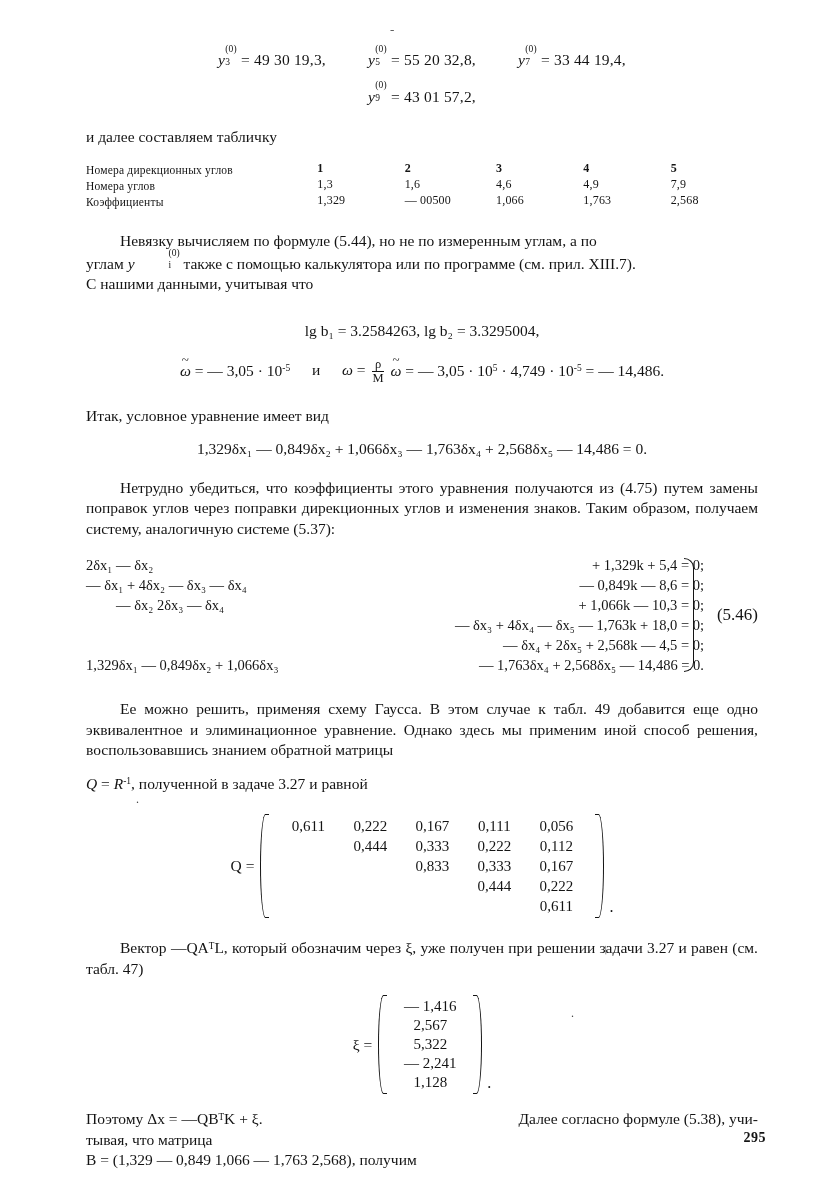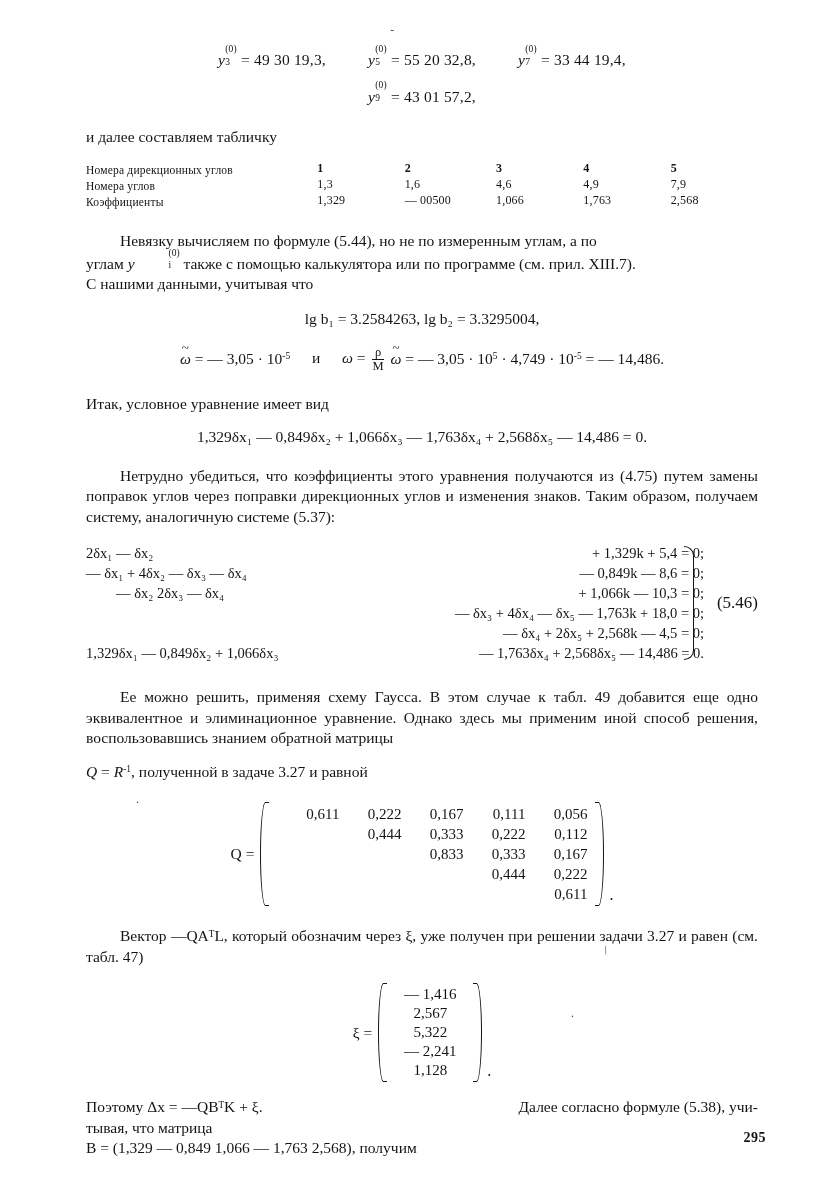--- a/index.html
+++ b/index.html
@@ -89,21 +89,21 @@
   .mini-table td.num {
     text-align: left;
     width: 104px;
     font-size: 12px;
   }
   .mini-table tr.hdr td.num { font-weight: bold; }
 
   .eqline {
     text-align: center;
     font-size: 15.5px;
-    margin-top: 16px;
+    margin-top: 28px;
   }
 
   
   .frac {
     display: inline-block;
     vertical-align: middle;
     text-align: center;
     font-size: 12.5px;
     line-height: 1.05;
     margin: 0 3px;
@@ -188,21 +188,21 @@
     border-radius: 50% / 50%;
   }
   .paren.left::before { border-right: none; border-radius: 60% 0 0 60% / 50% 0 0 50%; }
   .paren.right::before { border-left: none; border-radius: 0 60% 60% 0 / 0 50% 50% 0; }
   .mgrid {
     display: grid;
     grid-template-columns: repeat(5, 62px);
     padding: 2px 6px;
     font-size: 15px;
   }
-  .mgrid div { text-align: right; padding: 1.5px 0; white-space: nowrap; }
+  .mgrid div { text-align: center; padding: 1.5px 0; white-space: nowrap; }
   .mdot { align-self: flex-end; padding-bottom: 2px; margin-left: 3px; font-size: 16px; }
 
   
   .vec-block {
     margin-top: 16px;
     display: flex;
     justify-content: center;
     align-items: center;
     font-size: 15px;
   }

